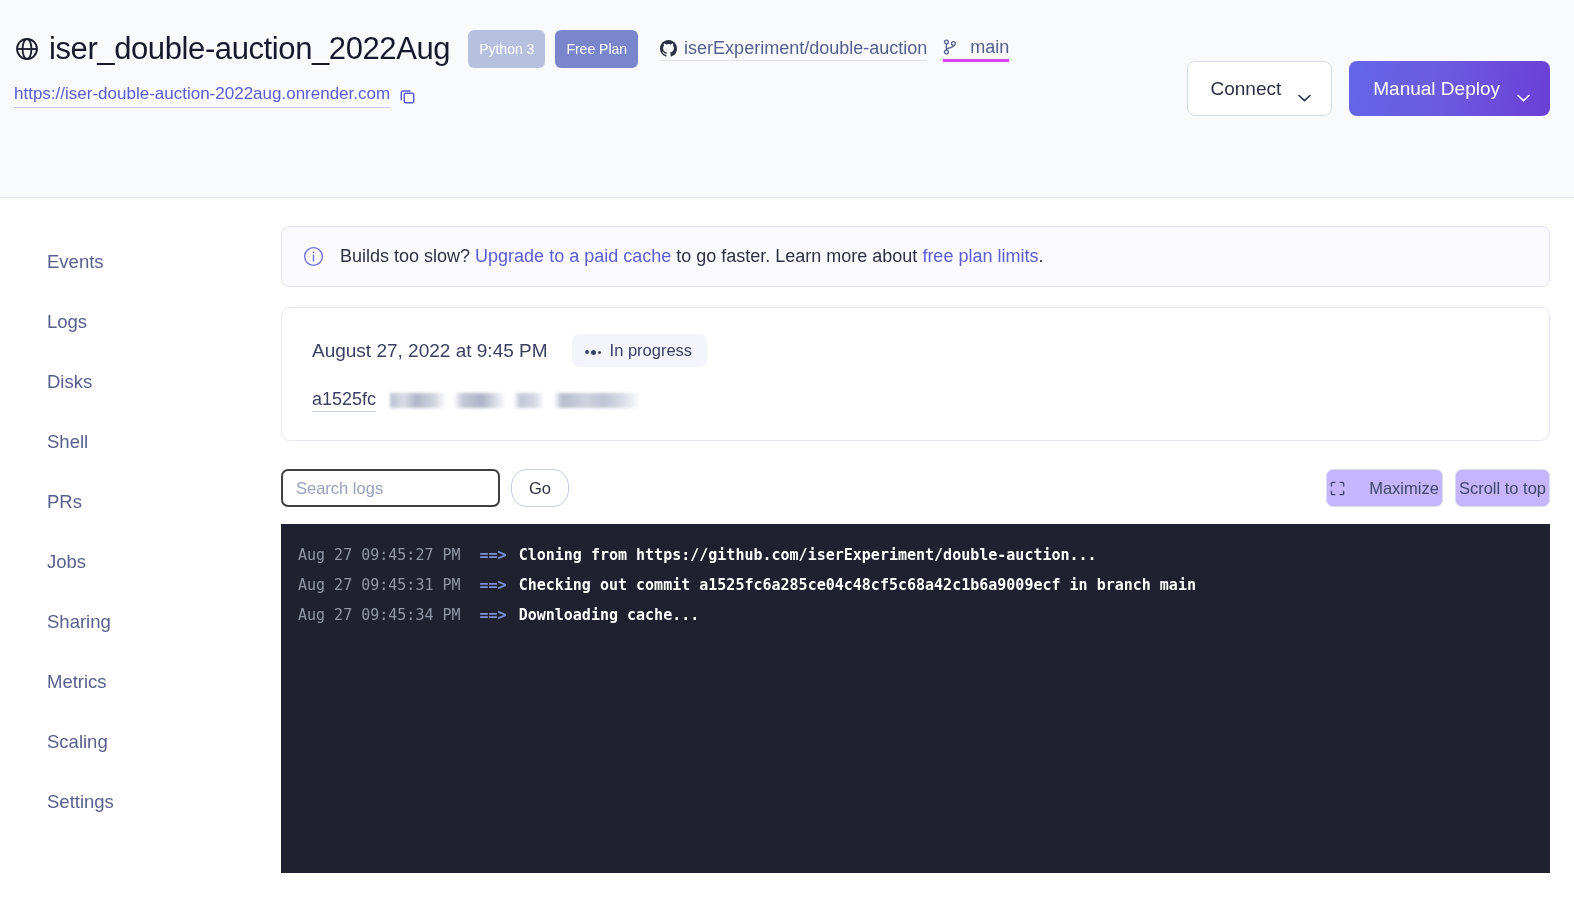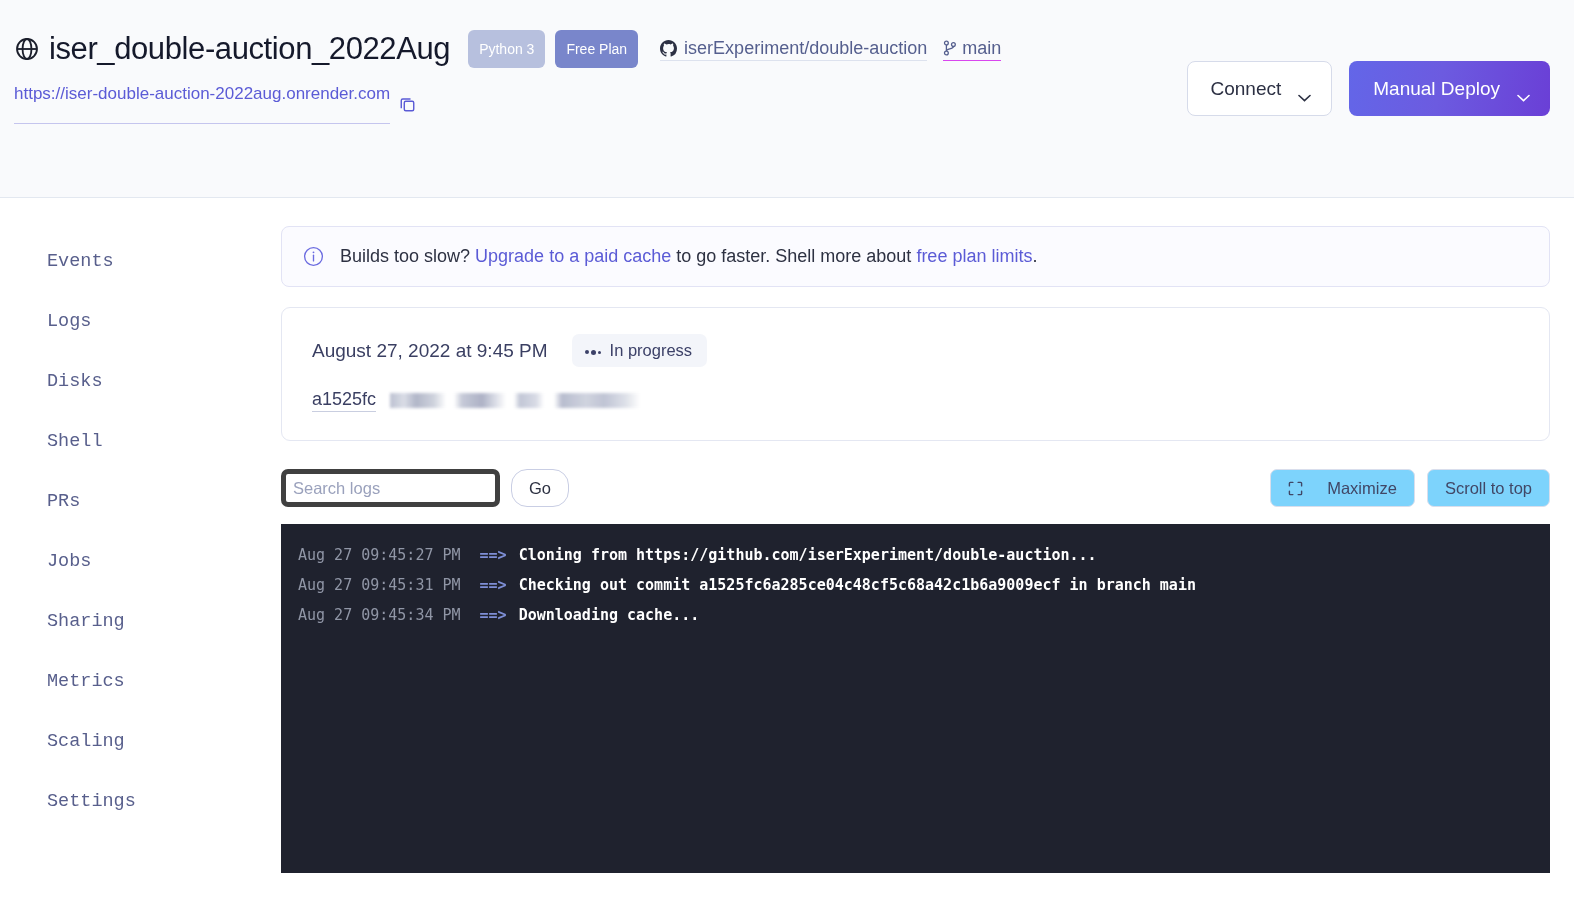--- a/index.html
+++ b/index.html
@@ -74,38 +74,39 @@
     text-align: right;
   }
   .gh-icon { width: 17px; height: 17px; margin-right: 7px; flex:0 0 auto; }
   .branch-link {
     display: inline-flex;
     align-items: center;
     margin-left: 16px;
     font-size: 18px;
     color: #555F8E;
     text-decoration: none;
-    border-bottom: 1px solid #d946ef;
+    border-bottom: 3px solid #d946ef;
     padding-bottom: 1px;
     white-space: nowrap;
+    gap: 8px;
   }
   .branch-icon { width: 14px; height: 16px; margin-right: 5px; flex:0 0 auto; }
 
   .url-row {
     display: flex;
     align-items: center;
     margin-top: 14px;
     gap: 9px;
   }
   .url-link {
     font-size: 17px;
     color: #5B5BD6;
     text-decoration: none;
     border-bottom: 1px solid #C5C5EE;
-    padding-bottom: 19px;
+    padding-bottom: 3px;
   }
   .copy-icon { width: 17px; height: 17px; cursor: pointer; display:block; }
 
   .header-actions {
     position: absolute;
     right: 24px;
     top: 61px;
     display: flex;
     align-items: center;
     gap: 17px;
@@ -151,21 +152,20 @@
   .nav-item {
     display: block;
     padding: 0 0 0 47px;
     height: 60px;
     line-height: 60px;
     font-size: 18.5px;
     color: #585F8C;
     text-decoration: none;
     cursor: pointer;
     white-space: nowrap;
-    font-family: Liberation Mono, monospace;
   }
 
   .main {
     flex: 1 1 auto;
     padding: 28px 24px 0 0;
     min-width: 0;
   }
 
   .info-banner {
     display: flex;
@@ -237,23 +237,23 @@
   }
 
   .log-controls {
     display: flex;
     align-items: center;
     margin-bottom: 17px;
   }
   .search-input {
     width: 219px;
     height: 38px;
-    border: 5px solid #404040;
+    border: 2px solid #404040;
     border-radius: 7px;
-    padding: 0 7px;
+    padding: 0 13px;
     font-size: 16.5px;
     color: #2D3142;
     font-family: "Liberation Sans", sans-serif;
     background: #fff;
     outline: none;
   }
   .search-input::placeholder { color: #9AA1BC; }
   .btn-go {
     margin-left: 11px;
     height: 38px;
@@ -265,22 +265,22 @@
     color: #2D3142;
     cursor: pointer;
     font-family: "Liberation Sans", sans-serif;
   }
   .ctrl-right { margin-left: auto; display: flex; gap: 12px; }
   .btn-ghost {
     display: inline-flex;
     align-items: center;
     gap: 24px;
     height: 38px;
-    padding: 0 17px;
-    background: #7dd3fc;
+    padding: 0 3px;
+    background: #c4b5fd;
     border: 1px solid #D9DEEC;
     border-radius: 7px;
     font-size: 16.5px;
     color: #414766;
     cursor: pointer;
     font-family: "Liberation Sans", sans-serif;
     white-space: nowrap;
   }
   .maximize-icon { width: 15px; height: 15px; flex:0 0 auto; }
 
@@ -393,21 +393,21 @@
 
     <div class="info-banner">
       <span class="info-icon">
         <svg viewBox="0 0 22 22" width="21" height="21" fill="none" stroke="#6B6BE0" stroke-width="1.4">
           <circle cx="11" cy="11" r="9.3"></circle>
           <line x1="11" y1="9.6" x2="11" y2="15.6" stroke-linecap="round"></line>
           <circle cx="11" cy="6.6" r="0.95" fill="#6B6BE0" stroke="none"></circle>
         </svg>
       </span>
       <div class="info-text">
-        <span>Builds too slow? </span><a href="#">Upgrade to a paid cache</a><span> to go faster. Shell more about </span><a href="#">free plan limits</a><span>.</span>
+        <span>Builds too slow? </span><a href="#">Upgrade to a paid cache</a><span> to go faster. Learn more about </span><a href="#">free plan limits</a><span>.</span>
       </div>
     </div>
 
     <div class="deploy-card">
       <div class="deploy-top">
         <span class="deploy-date">August 27, 2022 at 9:45 PM</span>
         <span class="status-badge">
           <span class="dots">
               <i></i>
               <i></i>

